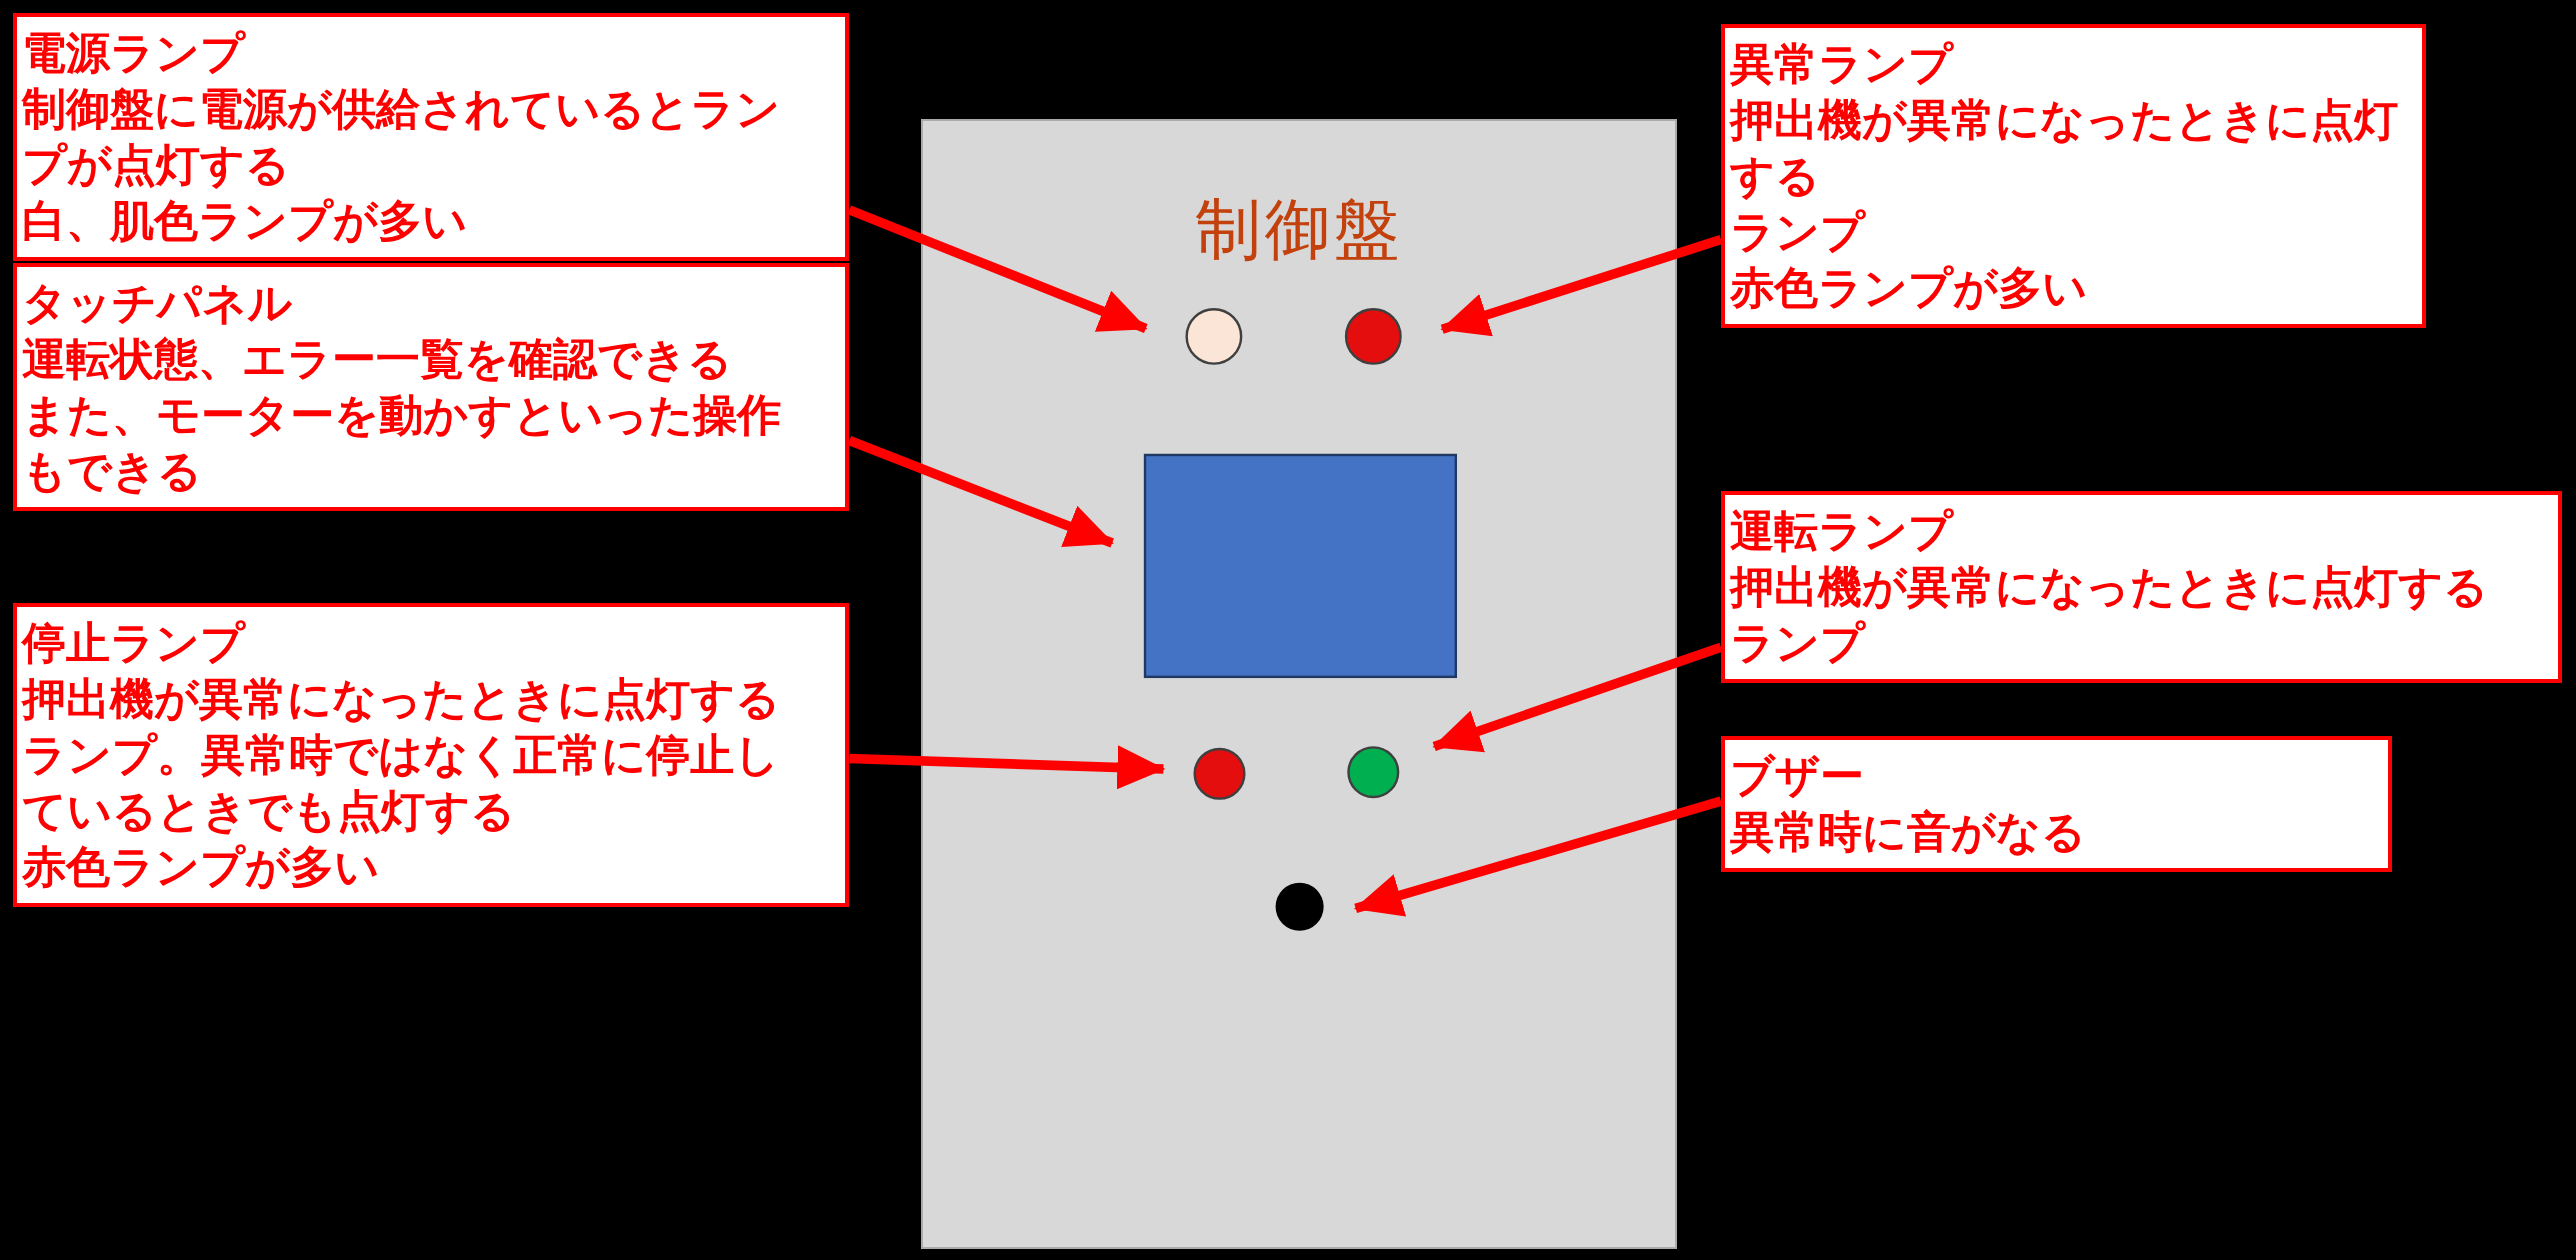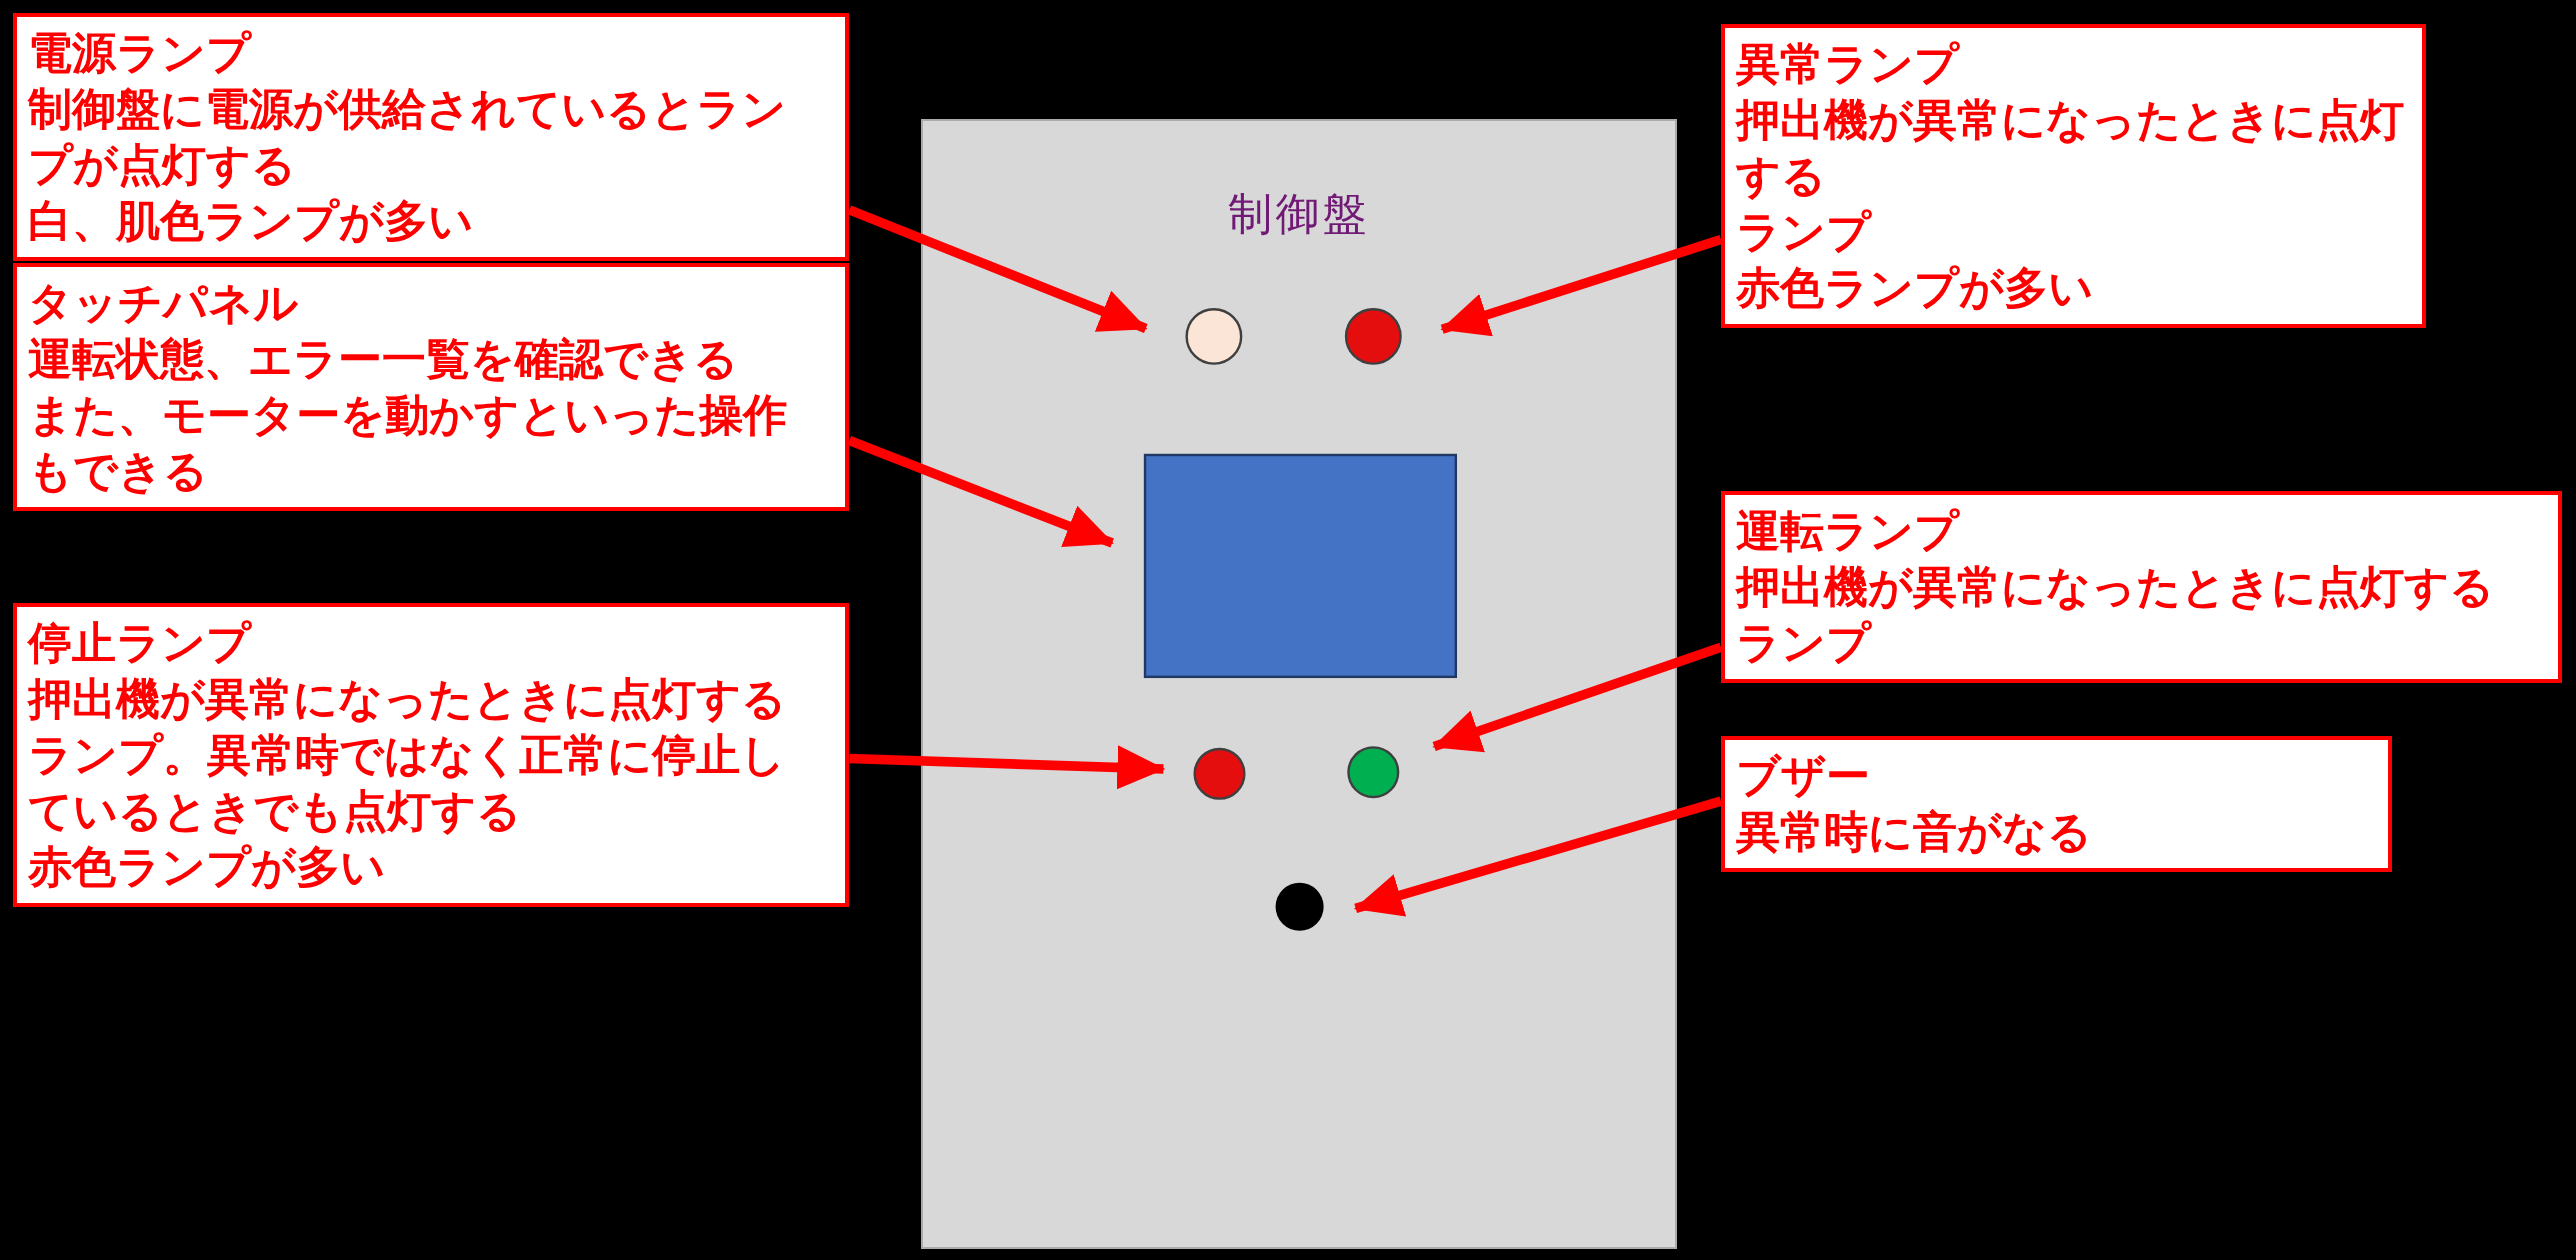--- a/index.html
+++ b/index.html
@@ -20,44 +20,44 @@
     left: 921px; top: 119px;
     width: 756px; height: 1130px;
     background: #d8d8d8;
     border: 2.4px solid #ababab;
   }
   .panel-title {
     position: absolute;
     top: 64px; left: 0;
     width: 100%;
     text-align: center;
-    font-size: 44px;
+    font-size: 66px;
     letter-spacing: 3.2px;
-    color: #701a75;
+    color: #c2410c;
     font-weight: 400;
   }
 
   
   .overlay {
     position: absolute;
     left: 0; top: 0;
     width: 2576px; height: 1260px;
     pointer-events: none;
   }
 
   
   .callout {
     position: absolute;
     background: #ffffff;
     border: 4px solid #ff0000;
     color: #ff0000;
     font-weight: 700;
     font-size: 44px;
     line-height: 56px;
-    padding: 8px 11px;
+    padding: 8px 5px;
   }
 </style>
 </head>
 <body>
 
 <div class="stage">
 
   <div class="panel">
     <div class="panel-title">制御盤</div>
   </div>

